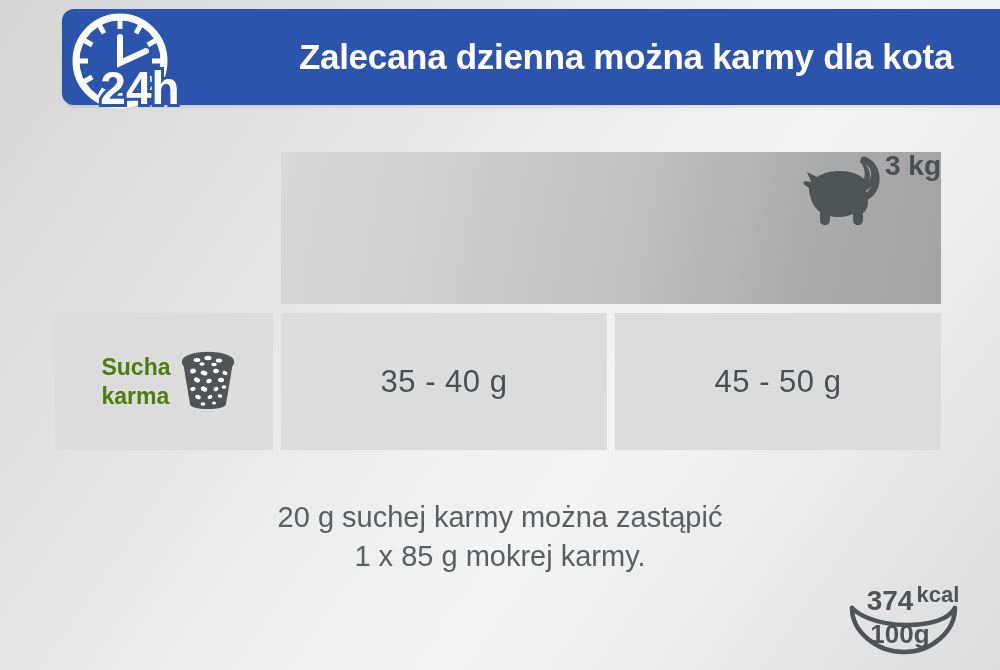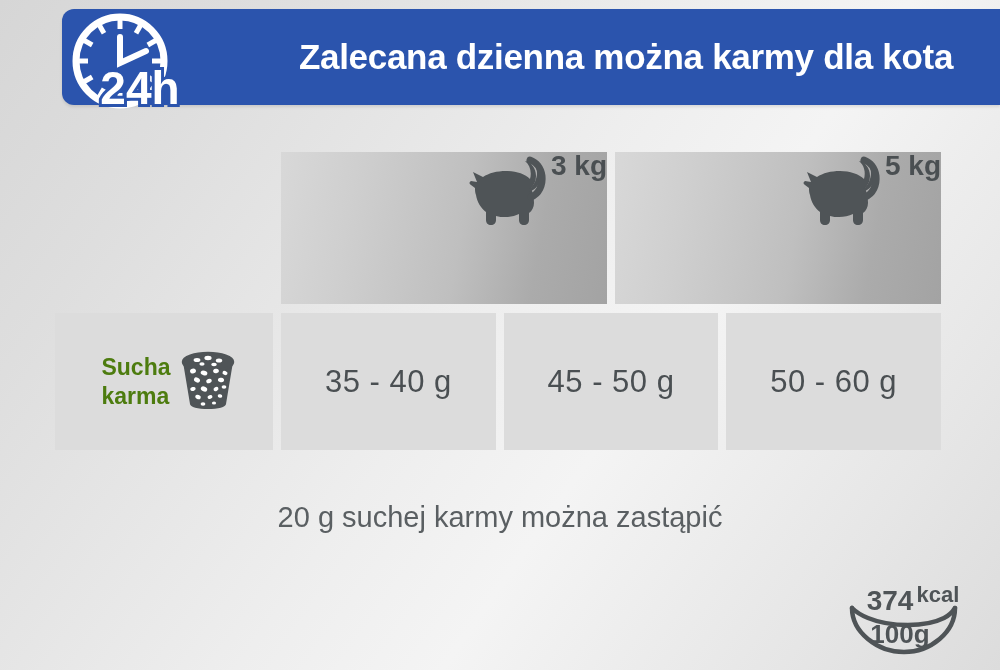--- a/index.html
+++ b/index.html
@@ -213,37 +213,20 @@
             <path fill="#4f5457" d="M70,40 C76,38 82,32 82,24 C82,18 79,13 75,10
               C78,16 79,22 77,27 C76,31 73,35 70,37 Z"></path>
             <circle fill="#4f5457" cx="20" cy="29" r="1"></circle>
             <path fill="none" stroke="#4f5457" stroke-width="7" stroke-linecap="round" d="M72,45 C80,42 84,33 83,24 C82,16 77,10 71,8"></path>
           </svg>
         </span>
         <span class="weight-text">3 kg</span>
       </div>
 
 
-      <div class="cell cell-col cell-head">
-        <span class="cat-icon">
-          <svg width="92" height="82" viewBox="0 0 92 82">
-            <path fill="#4f5457" d="M18,30 L14,20 L24,25 C30,21 38,19 47,19
-              C57,19 66,22 71,27 C73,20 71,13 66,9 C72,10 77,16 77,24
-              C77,29 75,33 72,36 C74,41 75,46 75,51
-              C75,55 73,59 70,61 L70,68 C70,71 68,73 65,73 C62,73 60,71 60,68 L60,62
-              C56,64 51,65 46,65 C43,65 40,65 37,64 L37,68 C37,71 35,73 32,73
-              C29,73 27,71 27,68 L27,60 C22,56 18,50 17,43
-              C16,41 16,38 16,36 L12,33 C10,32 10,30 12,29 Z"></path>
-            <path fill="#4f5457" d="M70,40 C76,38 82,32 82,24 C82,18 79,13 75,10
-              C78,16 79,22 77,27 C76,31 73,35 70,37 Z"></path>
-            <path fill="none" stroke="#4f5457" stroke-width="7" stroke-linecap="round" d="M72,45 C80,42 84,33 83,24 C82,16 77,10 71,8"></path>
-          </svg>
-        </span>
-        <span class="weight-text">5 kg</span>
-      </div>
     </div>
 
     <div class="row row-body">
 
       <div class="cell cell-label cell-body-label">
         <span class="label-text">
           <span>Sucha</span><br>
           <span>karma</span>
         </span>
         <span class="kibble-icon">
@@ -277,28 +260,26 @@
           </svg>
         </span>
       </div>
 
       <div class="cell cell-col cell-body">
         <span class="amount-text">35 - 40 g</span>
       </div>
       <div class="cell cell-col cell-body">
         <span class="amount-text">45 - 50 g</span>
       </div>
-      <div class="cell cell-col cell-body">
-        <span class="amount-text">50 - 60 g</span>
-      </div>
     </div>
   </div>
 
   <div class="footnote">
     <div>20 g suchej karmy można zastąpić</div>
+    <div>1 x 85 g mokrej karmy.</div>
   </div>
 
   <div class="kcal-badge">
     <svg width="140" height="78" viewBox="0 0 140 78">
       <path fill="none" stroke="#4f5457" stroke-width="4.5" stroke-linecap="round" d="M14,28 C14,28 20,34 30,38 C42,43 58,45 70,45
                C82,45 96,43 106,38 C113,34.5 117,28 117,28"></path>
       <path fill="none" stroke="#4f5457" stroke-width="4.5" stroke-linecap="round" d="M14,28 C14,52 39,72 66,72 C93,72 117,52 117,28"></path>
       <text x="52" y="30" text-anchor="middle" fill="#4f5457" font-family="Liberation Sans, sans-serif" font-size="28" font-weight="bold">374</text>
       <text x="100" y="22" text-anchor="middle" fill="#4f5457" font-family="Liberation Sans, sans-serif" font-size="22" font-weight="bold">kcal</text>
       <text x="62" y="63" text-anchor="middle" fill="#4f5457" font-family="Liberation Sans, sans-serif" font-size="26" font-weight="bold">100g</text>

